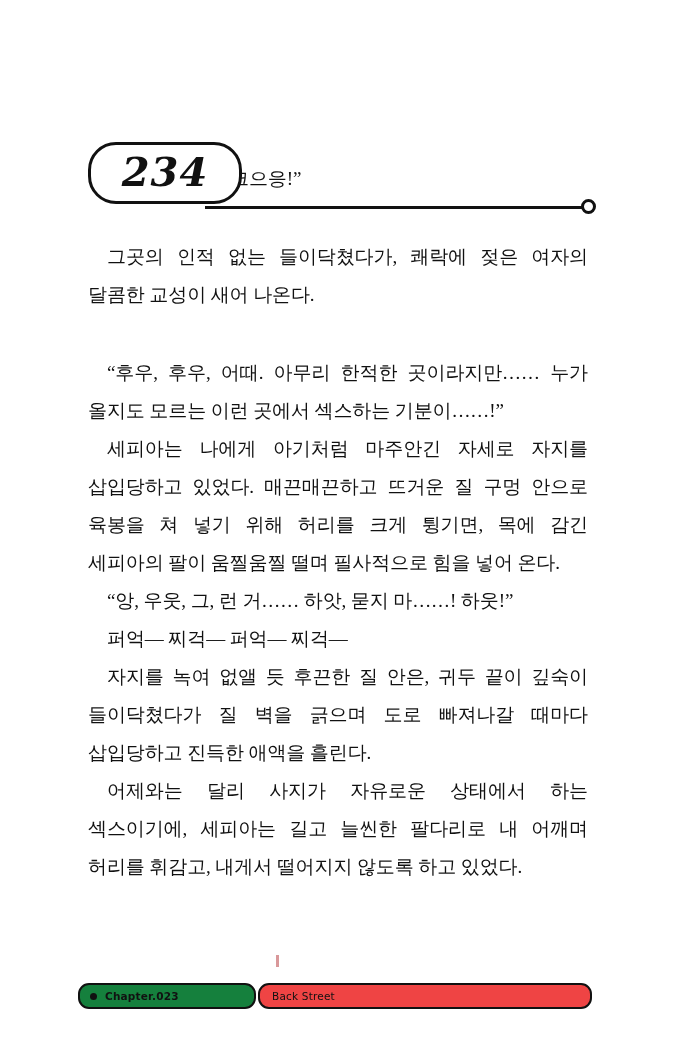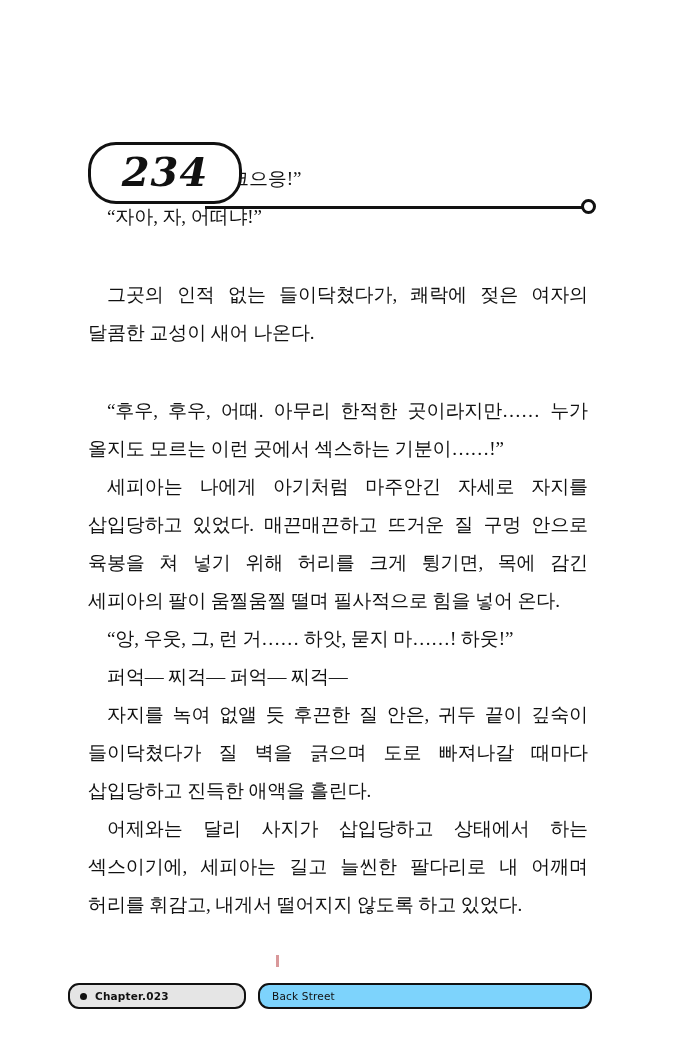--- a/index.html
+++ b/index.html
@@ -98,27 +98,27 @@
   
   .footer {
     position: absolute;
     left: 0;
     top: 975px;
     width: 675px;
     height: 40px;
   }
   .footer-left {
     position: absolute;
-    left: 68px;
+    left: 78px;
     top: 8px;
     width: 174px;
     height: 22px;
     border: 2px solid #111;
     border-radius: 11px;
-    background: #e5e5e5;
+    background: #15803d;
     display: flex;
     align-items: center;
   }
   .footer-left .bullet {
     width: 7px;
     height: 7px;
     border-radius: 50%;
     background: #111;
     margin-left: 10px;
     margin-right: 8px;
@@ -132,21 +132,21 @@
     color: #111;
   }
   .footer-right {
     position: absolute;
     left: 258px;
     top: 8px;
     width: 330px;
     height: 22px;
     border: 2px solid #111;
     border-radius: 11px;
-    background: #7dd3fc;
+    background: #ef4444;
     display: flex;
     align-items: center;
   }
   .footer-right .title {
     font-family: "DejaVu Sans", sans-serif;
     font-size: 10.5px;
     letter-spacing: 0.2px;
     color: #111;
     margin-left: 12px;
   }
@@ -167,30 +167,29 @@
   <div class="page-head">
     <div class="head-rule"></div>
     <div class="head-dot"></div>
     <div class="num-capsule">
       <span class="num">234</span>
     </div>
   </div>
 
   <div class="body-text">
     <p class="para">“아아앙, 으응! 크으응!”</p>
-    <p class="para">“자아, 자, 어떠냐!”</p>
     <div class="gap-md"></div>
     <p class="para">그곳의 인적 없는 들이닥쳤다가, 쾌락에 젖은 여자의 달콤한 교성이 새어 나온다.</p>
     <div class="gap-md"></div>
     <p class="para">“후우, 후우, 어때. 아무리 한적한 곳이라지만…… 누가 올지도 모르는 이런 곳에서 섹스하는 기분이……!”</p>
     <p class="para">세피아는 나에게 아기처럼 마주안긴 자세로 자지를 삽입당하고 있었다. 매끈매끈하고 뜨거운 질 구멍 안으로 육봉을 쳐 넣기 위해 허리를 크게 튕기면, 목에 감긴 세피아의 팔이 움찔움찔 떨며 필사적으로 힘을 넣어 온다.</p>
     <p class="para">“앙, 우웃, 그, 런 거…… 하앗, 묻지 마……! 하웃!”</p>
     <p class="para">퍼억— 찌걱— 퍼억— 찌걱—</p>
     <p class="para">자지를 녹여 없앨 듯 후끈한 질 안은, 귀두 끝이 깊숙이 들이닥쳤다가 질 벽을 긁으며 도로 빠져나갈 때마다 삽입당하고 진득한 애액을 흘린다.</p>
-    <p class="para">어제와는 달리 사지가 삽입당하고 상태에서 하는 섹스이기에, 세피아는 길고 늘씬한 팔다리로 내 어깨며 허리를 휘감고, 내게서 떨어지지 않도록 하고 있었다.</p>
+    <p class="para">어제와는 달리 사지가 자유로운 상태에서 하는 섹스이기에, 세피아는 길고 늘씬한 팔다리로 내 어깨며 허리를 휘감고, 내게서 떨어지지 않도록 하고 있었다.</p>
   </div>
 
   <div class="spine-mark"></div>
 
   <div class="footer">
     <div class="footer-left">
       <span class="bullet"></span>
       <span class="chapter">Chapter.023</span>
     </div>
     <div class="footer-right">

